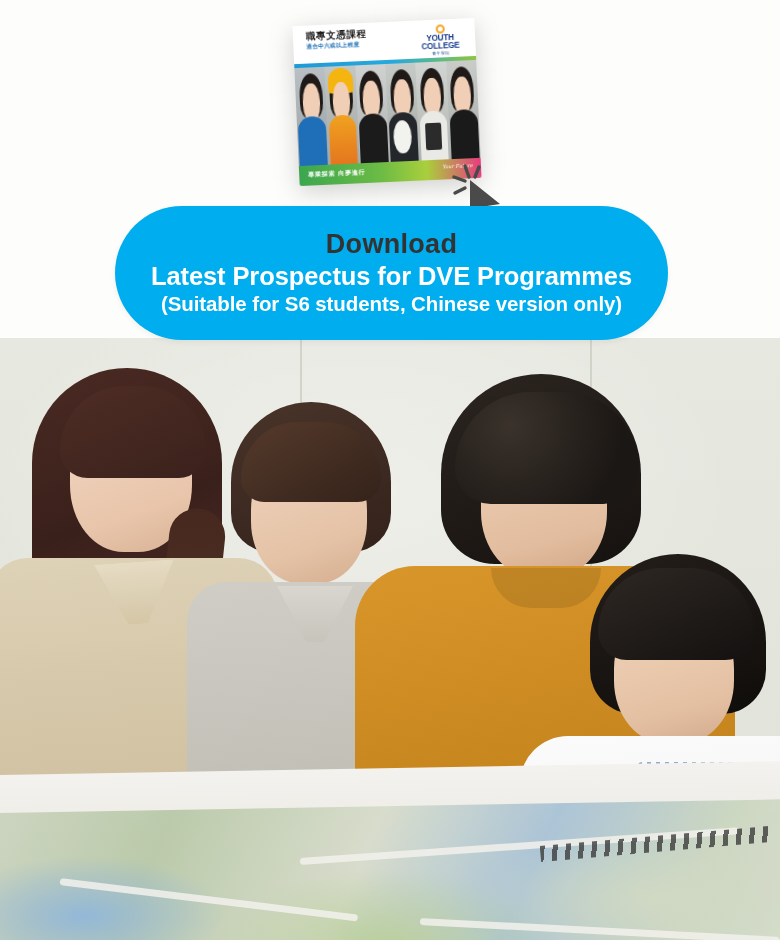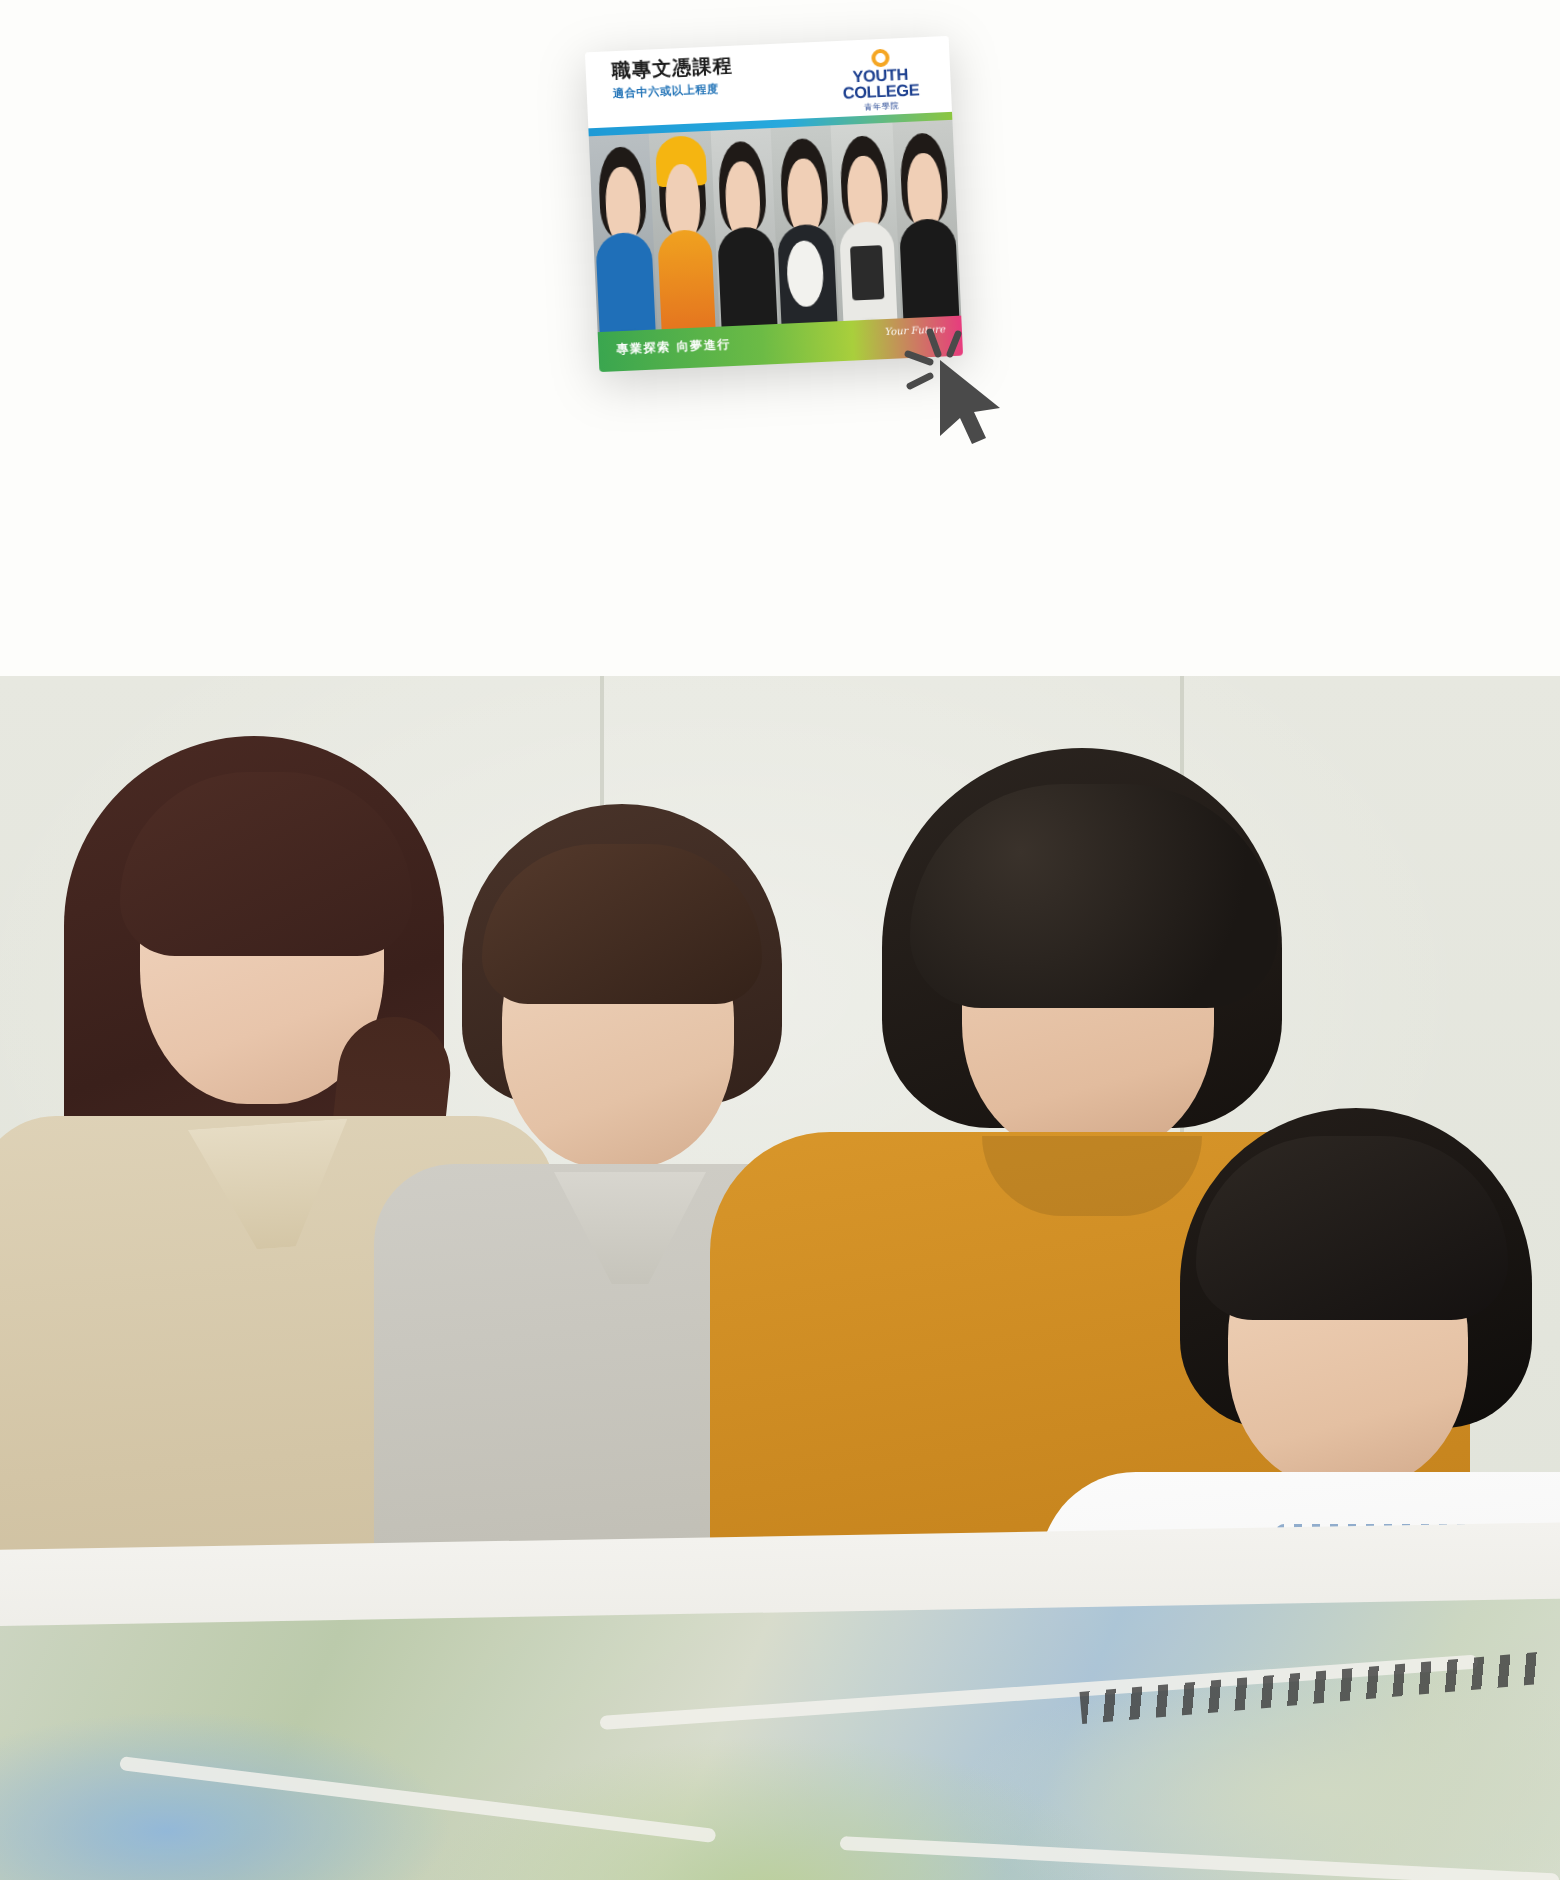--- a/index.html
+++ b/index.html
@@ -343,14 +343,19 @@
       <g stroke="#4a4a4a" stroke-width="3.4" stroke-linecap="round">
         <line x1="19" y1="8" x2="23" y2="19"></line>
         <line x1="8" y1="19" x2="19" y2="23"></line>
         <line x1="9" y1="35" x2="19" y2="30"></line>
         <line x1="33" y1="9" x2="29" y2="19"></line>
       </g>
       <path d="M24 22 L54 46 L41 48 L47 61 L40 64 L34 51 L24 60 Z" fill="#4a4a4a"></path>
     </svg>
   </div>
 
+  <div class="dl-btn">
+    <div class="dl-title">Download</div>
+    <div class="dl-line1">Latest Prospectus for DVE Programmes</div>
+    <div class="dl-line2">(Suitable for S6 students, Chinese version only)</div>
+  </div>
 
 </div>
 
 </body></html>

